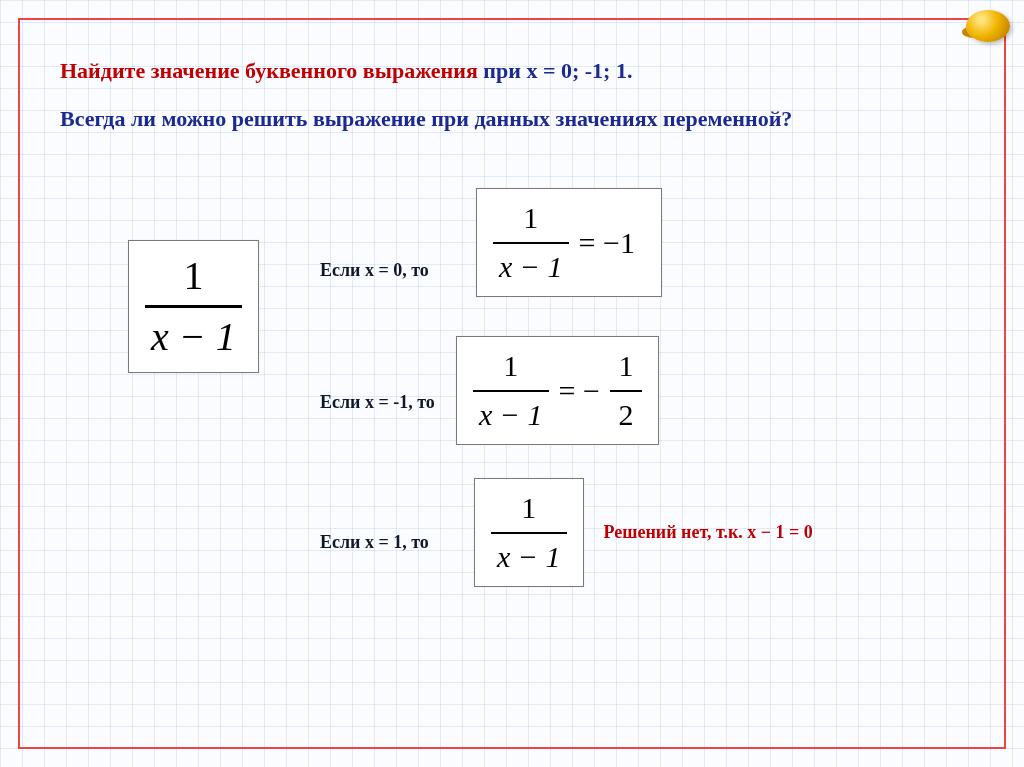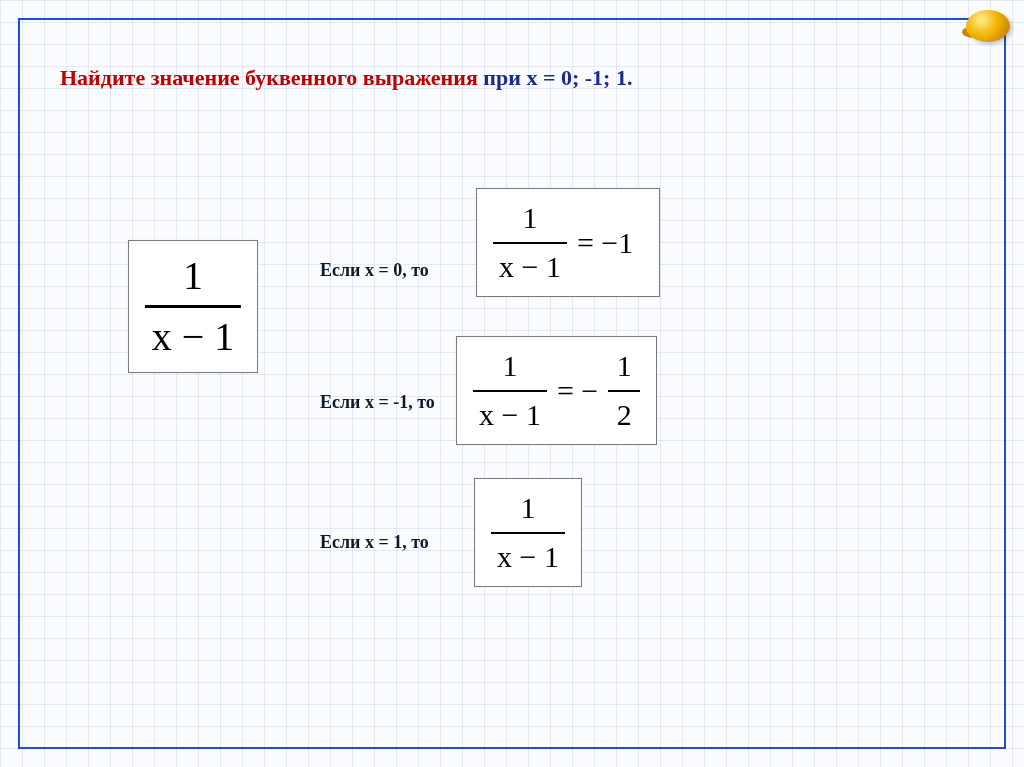--- a/index.html
+++ b/index.html
@@ -11,23 +11,23 @@
       repeating-linear-gradient(to right, rgba(120,150,200,0.18) 0 1px, transparent 1px 22px),
       repeating-linear-gradient(to bottom, rgba(120,150,200,0.18) 0 1px, transparent 1px 22px),
       #fbfcff;
     padding: 18px;
     font-family: "Times New Roman", Times, serif;
     position: relative;
   }
   .frame {
     width: 988px;
     height: 731px;
-    border: 2px solid #1d4ed8;
+    border: 2px solid #ef4444;
     position: relative;
-    padding: 34px 40px;
+    padding: 27px 40px;
   }
   .coin {
     position: absolute;
     top: -10px;
     right: -6px;
     width: 44px;
     height: 32px;
     background: radial-gradient(circle at 35% 30%, #ffe37a 8%, #f1b400 45%, #c88700 80%);
     border-radius: 50%;
     box-shadow: -14px 6px 0 -10px #c88700, 2px 2px 4px rgba(0,0,0,0.25);
@@ -71,38 +71,41 @@
   }
   .frac {
     display: inline-flex;
     flex-direction: column;
     align-items: center;
     font-style: italic;
     font-family: "Times New Roman", serif;
     line-height: 1.15;
   }
   .frac .num, .frac .den { padding: 2px 6px; font-style: normal; }
-  .frac .den .x { }
+  .frac .den .x { font-style: italic; }
   .frac .bar { width: 100%; min-width: 54px; height: 2px; background: #000; margin: 4px 0; }
   .big .frac { font-size: 40px; }
   .big .frac .bar { min-width: 96px; height: 2.5px; }
   .med .frac { font-size: 30px; }
   .med .frac .bar { min-width: 68px; }
   .eq { font-size: 30px; padding: 0 10px; font-family: "Times New Roman", serif; }
   
   #main-box { position:absolute; left:68px; top:30px; }
 </style>
 </head>
 <body>
 
 <div class="frame">
   <div class="coin"></div>
 
   <div class="heading-line">
     <span class="red">Найдите значение буквенного выражения </span><span class="navy">при х = 0; -1; 1.</span>
+  </div>
+  <div class="heading-line">
+    <span class="navy">Всегда ли можно решить выражение при данных значениях переменной?</span>
   </div>
 
   <div class="content-area">
 
     <div id="main-box" class="formula-box big">
       <span class="frac">
         <span class="num">1</span>
         <span class="bar"></span>
         <span class="den"><span class="x">x − 1</span></span>
       </span>
@@ -145,16 +148,17 @@
       <span class="row-label">Если  х = 1, то</span>
     </div>
     <div class="row med" style="left:414px; top:268px;">
       <div class="formula-box">
         <span class="frac">
           <span class="num">1</span>
           <span class="bar"></span>
           <span class="den"><span class="x">x − 1</span></span>
         </span>
       </div>
+      <span class="row-note">Решений нет, т.к. х − 1 = 0</span>
     </div>
 
   </div>
 </div>
 
 </body></html>

